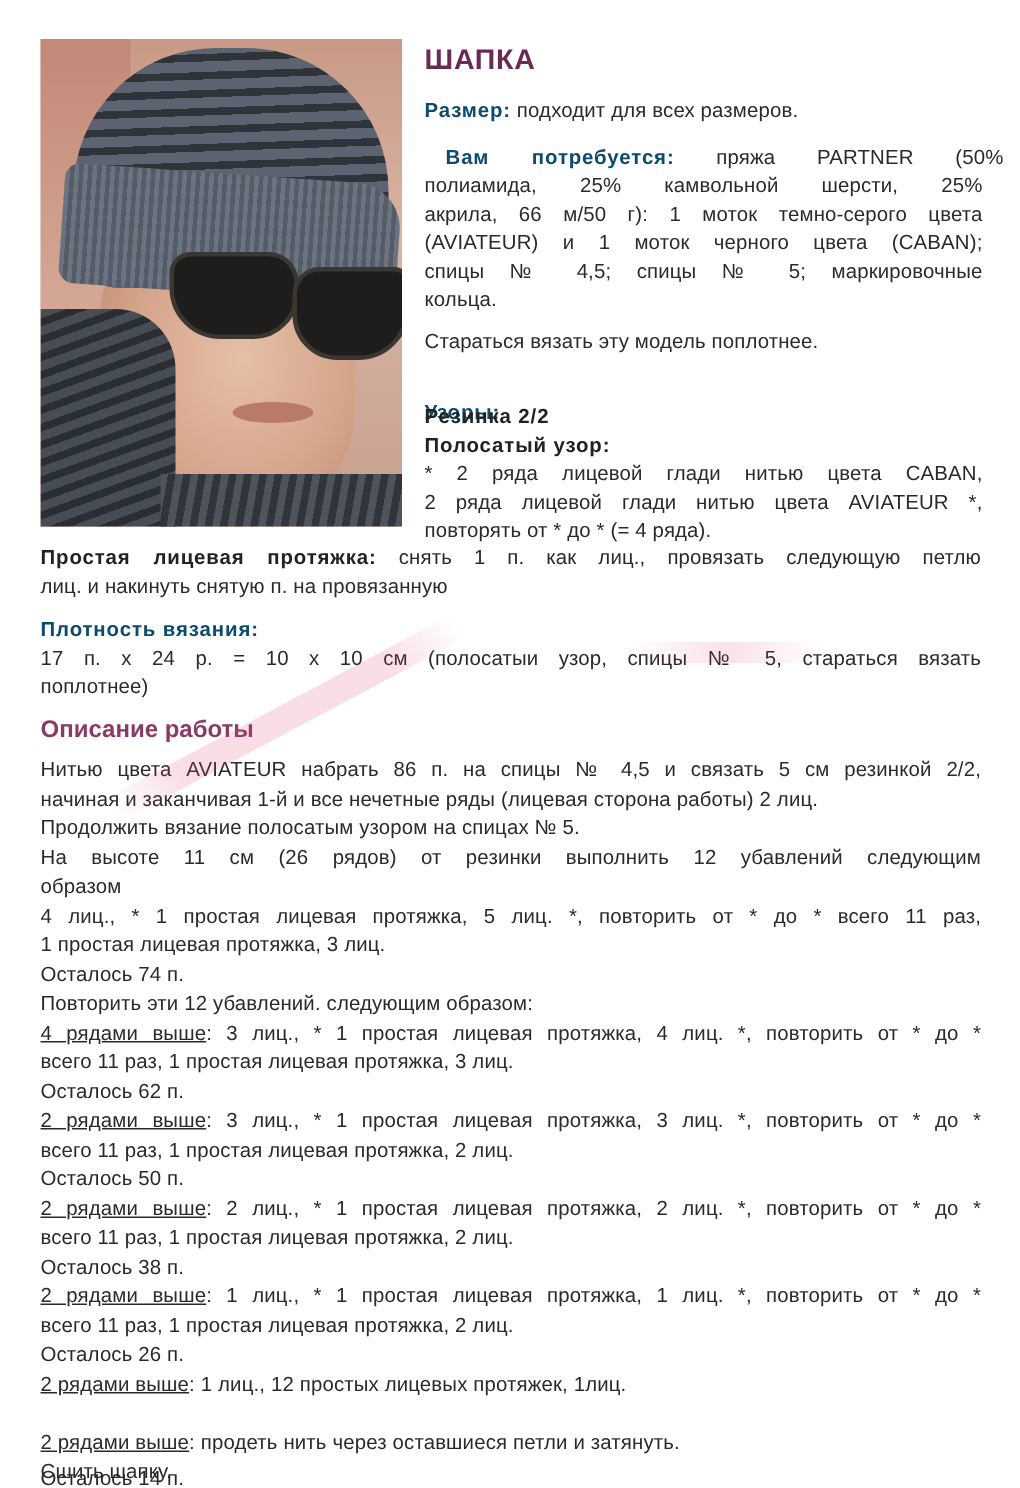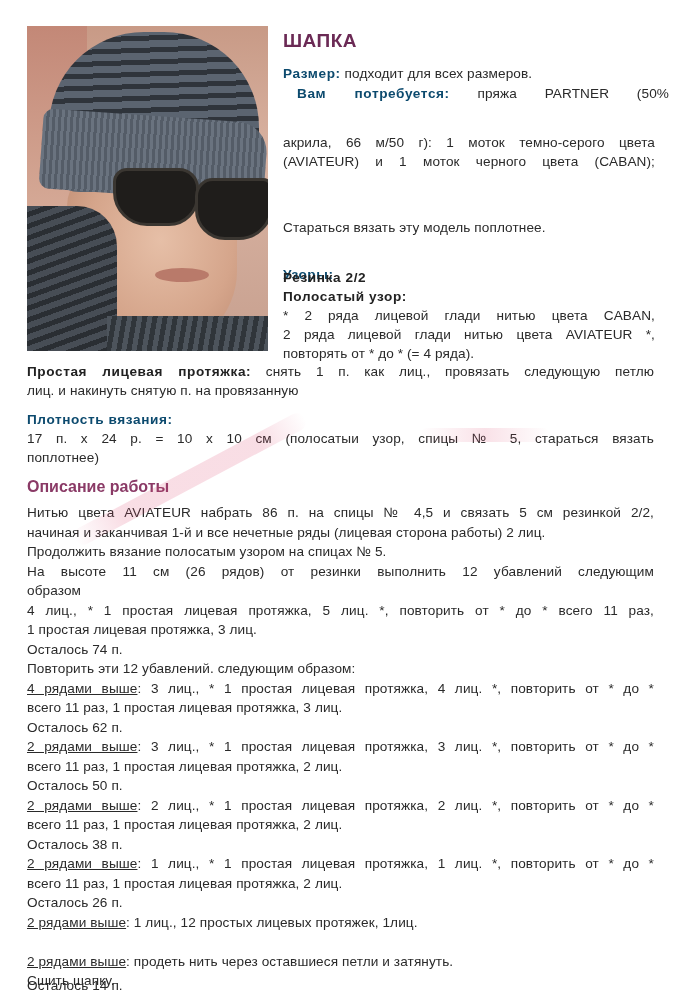--- a/index.html
+++ b/index.html
@@ -106,25 +106,28 @@
     <div class="scarf"></div>
     <div class="scarf2"></div>
   </div>
 
   <div class="title">ШАПКА</div>
 
   <div class="t" style="left:283px; top:64px; width:372px;">
     <span class="lbl">Размер:</span><span> подходит для всех размеров.</span>
   </div>
 
-  <div class="t just" style="left:283px; top:84px; width:372px;padding-left:14px;">
+  <div class="t just" style="left:283px; top:95px; width:372px;padding-left:14px;">
     <span class="lbl">Вам потребуется:</span><span> пряжа PARTNER (50%</span>
   </div>
+  <div class="t just" style="left:283px; top:114px; width:372px;">полиамида, 25% камвольной шерсти, 25%</div>
   <div class="t just" style="left:283px; top:133px; width:372px;">акрила, 66 м/50 г): 1 моток темно-серого цвета</div>
   <div class="t just" style="left:283px; top:152px; width:372px;">(AVIATEUR) и 1 моток черного цвета (CABAN);</div>
+  <div class="t just" style="left:283px; top:171px; width:372px;">спицы № 4,5; спицы № 5; маркировочные</div>
+  <div class="t" style="left:283px; top:190px; width:372px;">кольца.</div>
 
   <div class="t" style="left:283px; top:218px; width:372px;">Стараться вязать эту модель поплотнее.</div>
 
   <div class="t lbl" style="left:283px; top:265px;">Узоры:</div>
   <div class="t blk" style="left:283px; top:268px;">Резинка 2/2</div>
   <div class="t blk" style="left:283px; top:287px;">Полосатый узор:</div>
   <div class="t just" style="left:283px; top:306px; width:372px;">* 2 ряда лицевой глади нитью цвета CABAN,</div>
   <div class="t just" style="left:283px; top:325px; width:372px;">2 ряда лицевой глади нитью цвета AVIATEUR *,</div>
   <div class="t" style="left:283px; top:344px; width:372px;">повторять от * до * (= 4 ряда).</div>
 

